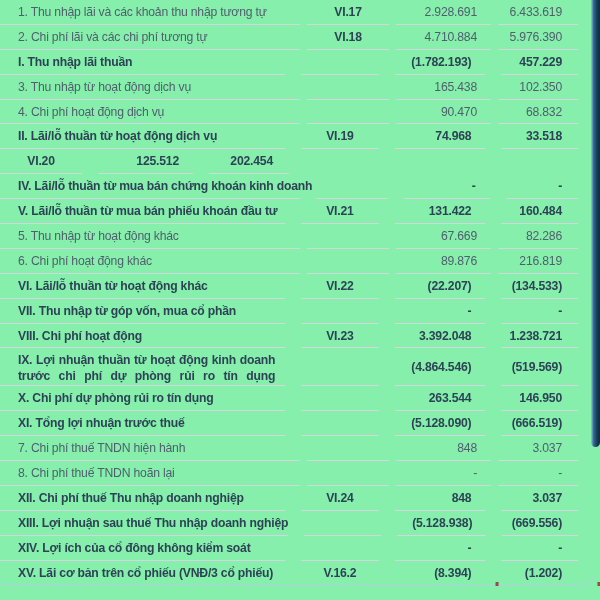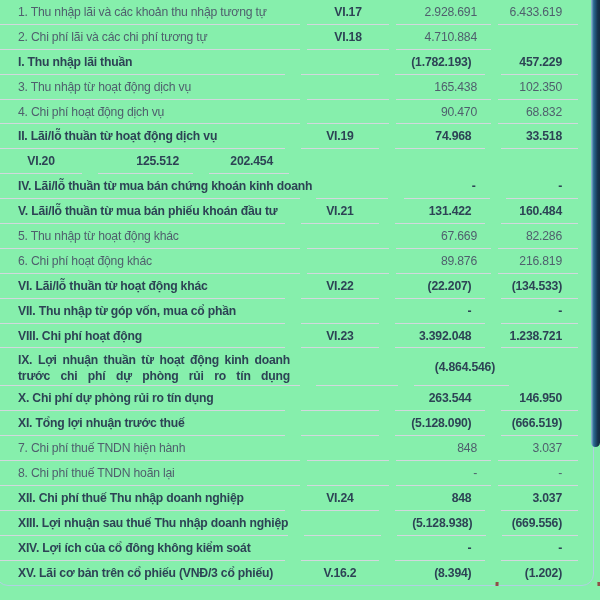--- a/index.html
+++ b/index.html
@@ -47,20 +47,21 @@
     <div class="cell name">1. Thu nhập lãi và các khoản thu nhập tương tự</div>
     <div class="cell note">VI.17</div>
     <div class="cell val">2.928.691</div>
     <div class="cell val2 val">6.433.619</div>
   </div>
 
   <div class="row">
     <div class="cell name">2. Chi phí lãi và các chi phí tương tự</div>
     <div class="cell note">VI.18</div>
     <div class="cell val">4.710.884</div>
+    <div class="cell val2 val">5.976.390</div>
   </div>
 
   <div class="row bold">
     <div class="cell name">I. Thu nhập lãi thuần</div>
     <div class="cell note"></div>
     <div class="cell val">(1.782.193)</div>
     <div class="cell val2 val">457.229</div>
   </div>
 
   <div class="row">
@@ -136,20 +137,21 @@
     <div class="cell name">VIII. Chi phí hoạt động</div>
     <div class="cell note">VI.23</div>
     <div class="cell val">3.392.048</div>
     <div class="cell val2 val">1.238.721</div>
   </div>
 
   <div class="row bold tall">
     <div class="cell name">IX. Lợi nhuận thuần từ hoạt động kinh doanh trước chi phí dự phòng rủi ro tín dụng</div>
     <div class="cell note"></div>
     <div class="cell val">(4.864.546)</div>
+    <div class="cell val2 val">(519.569)</div>
   </div>
 
   <div class="row bold">
     <div class="cell name">X. Chi phí dự phòng rủi ro tín dụng</div>
     <div class="cell note"></div>
     <div class="cell val">263.544</div>
     <div class="cell val2 val">146.950</div>
   </div>
 
   <div class="row bold">

